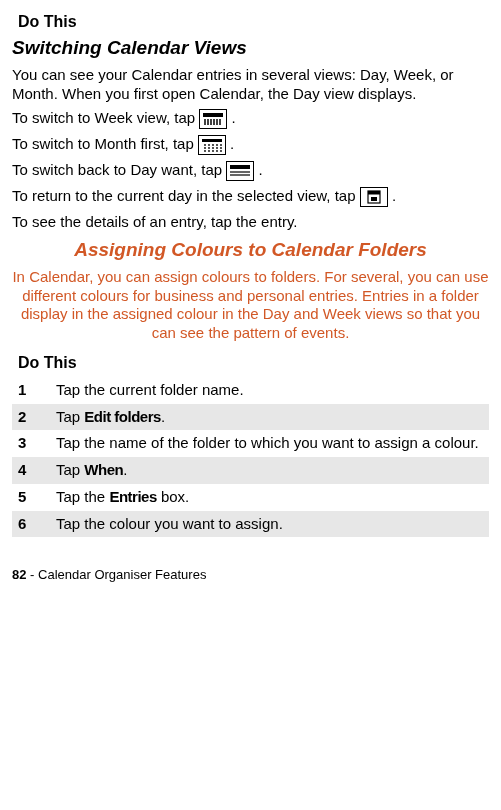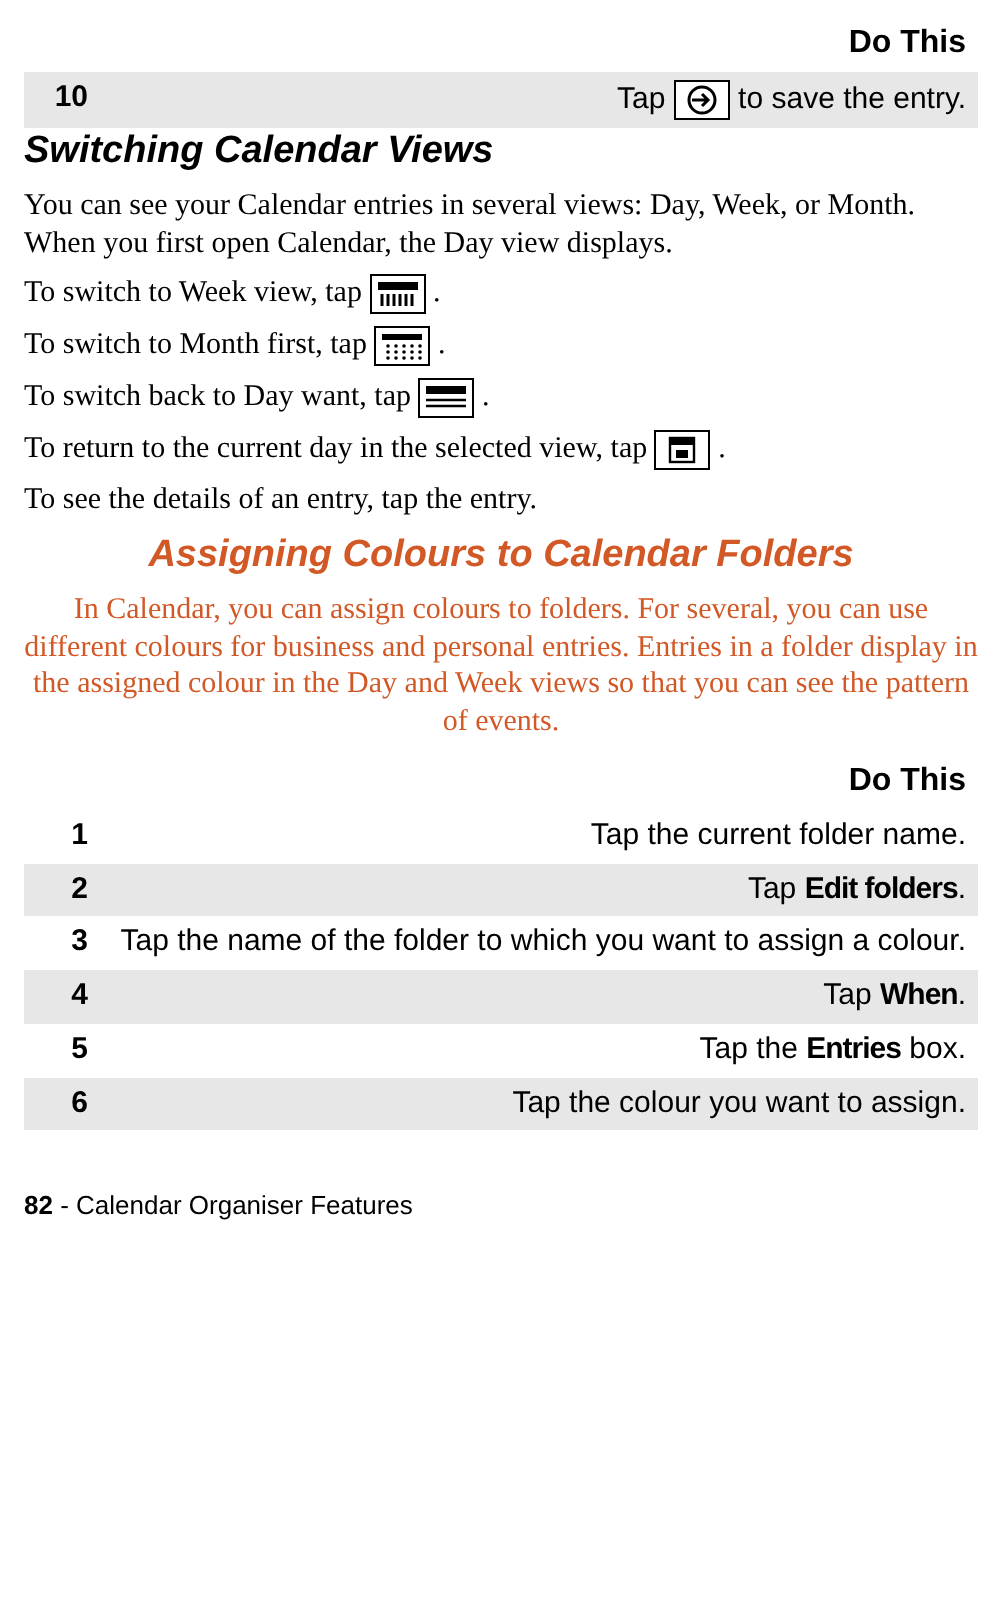--- a/index.html
+++ b/index.html
@@ -11,21 +11,21 @@
     width: 477px;
     line-height: 1.25;
   }
   .tbl {
     width: 100%;
     border-collapse: collapse;
   }
   .tbl td, .tbl th {
     padding: 4px 6px;
     vertical-align: top;
-    text-align: right;
+    text-align: left;
     font-size: 15px;
   }
   .tbl th.do-this {
     font-weight: bold;
     font-size: 16px;
     padding-bottom: 4px;
   }
   .num-cell {
     width: 26px;
     text-align: right;
@@ -54,21 +54,20 @@
     font-style: italic;
     font-size: 19px;
     margin-bottom: 2px;
   }
   .orange {
     color: #d25826;
     text-align: center;
   }
   p {
     margin: 6px 0;
-    font-family: Liberation Serif, serif;
   }
   .para-spaced {
     margin-top: 4px;
   }
   .condensed {
     font-family: "Arial Narrow", Arial, sans-serif;
     font-weight: bold;
     font-stretch: condensed;
     letter-spacing: -0.5px;
   }
@@ -80,33 +79,20 @@
     font-weight: bold;
   }
 </style>
 </head>
 <body>
 
 <table class="tbl">
   <tbody>
       <tr>
     <th class="do-this" colspan="2">Do This</th>
-  </tr>
-  <tr class="row-shade">
-    <td class="num-cell">10</td>
-    <td>
-      <span>Tap </span>
-      <span class="icon icon-arrow">
-        <svg viewBox="0 0 26 18">
-          <circle cx="13" cy="9" r="6.5" fill="none" stroke="#000" stroke-width="1.5"></circle>
-          <path d="M8 9 L16 9 M13 6 L16 9 L13 12" fill="none" stroke="#000" stroke-width="1.5"></path>
-        </svg>
-      </span>
-      <span> to save the entry.</span>
-    </td>
   </tr>
 </tbody>
   </table>
 
 <div class="section-title">Switching Calendar Views</div>
 
 <p>You can see your Calendar entries in several views: Day, Week, or Month. When you first open Calendar, the Day view displays.</p>
 
 <p class="para-spaced">
   <span>To switch to Week view, tap </span>

